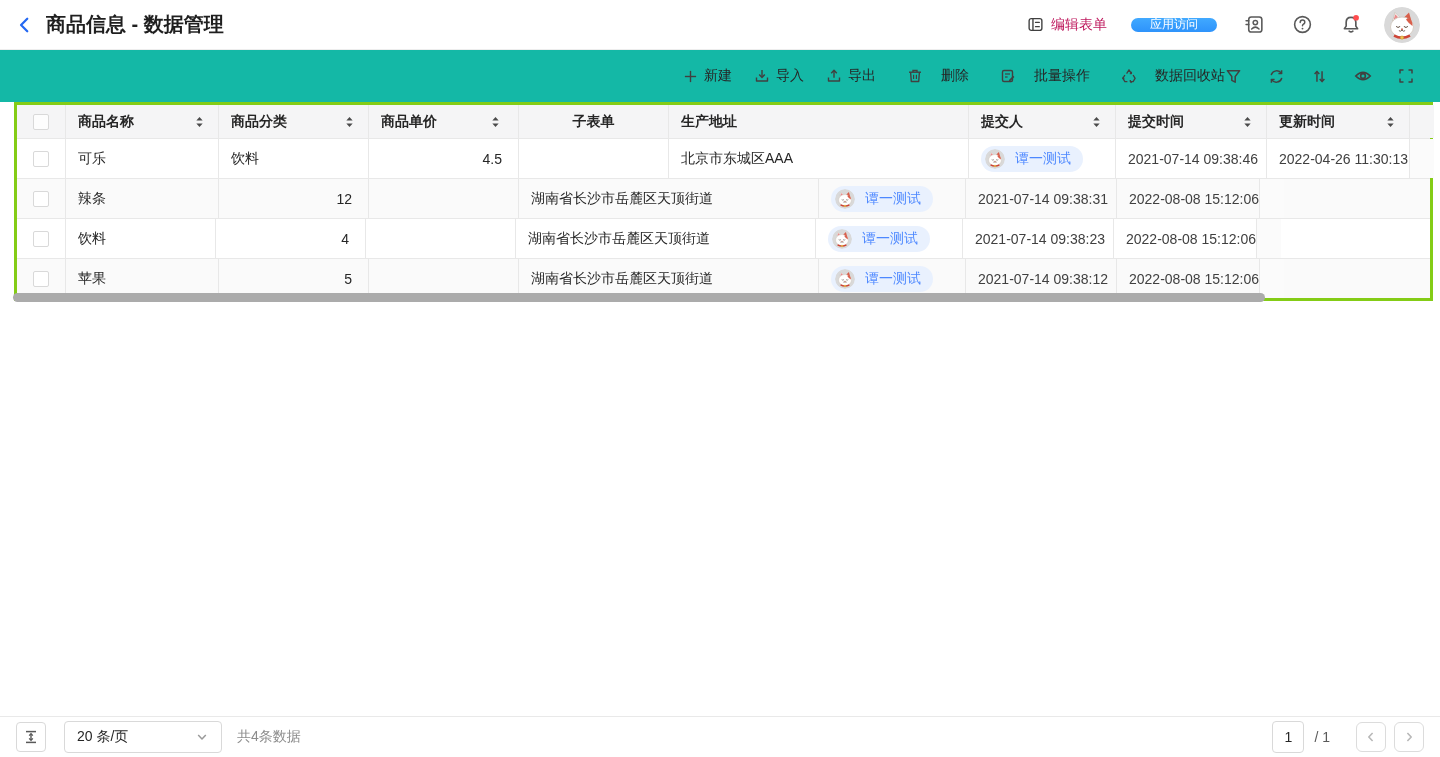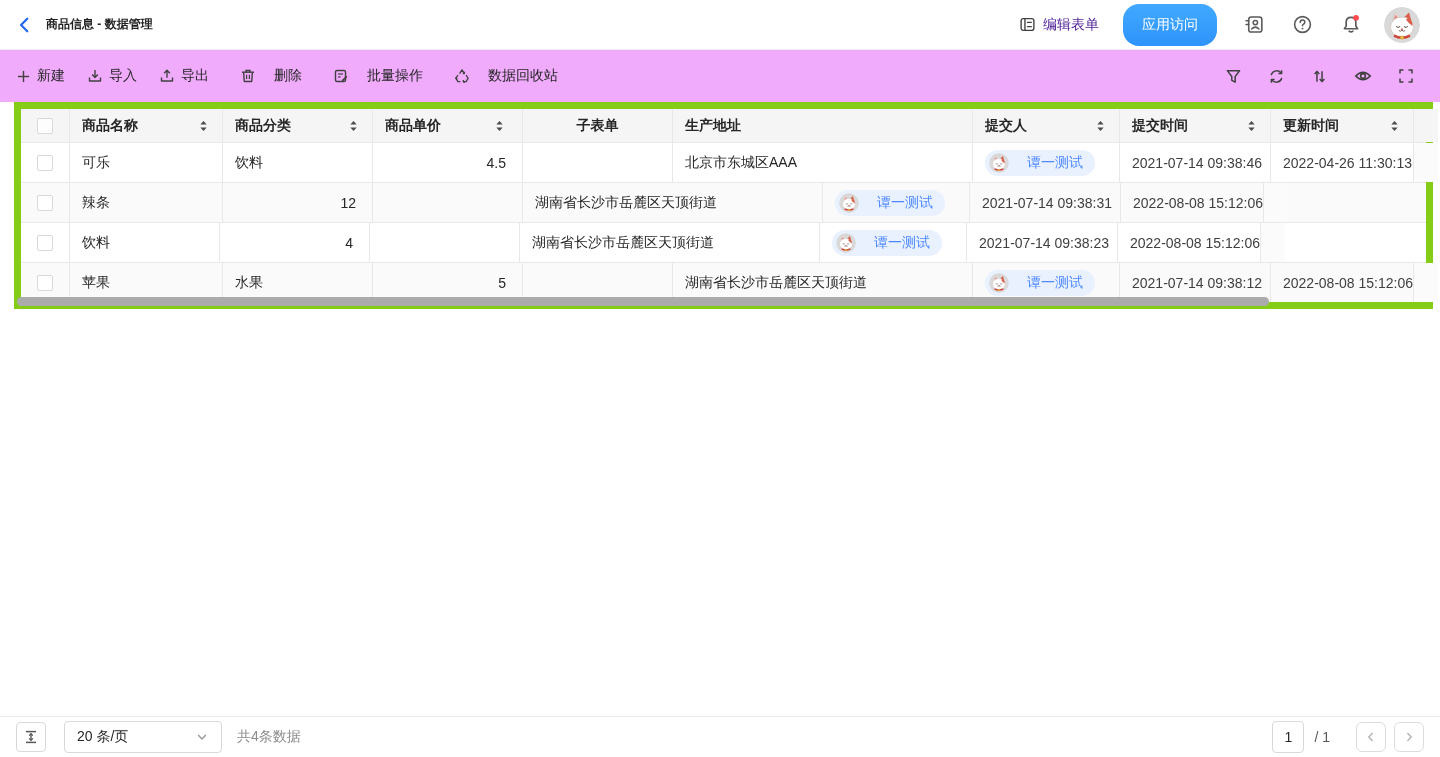--- a/index.html
+++ b/index.html
@@ -4,38 +4,38 @@
 <style>
   * { margin: 0; padding: 0; box-sizing: border-box; }
   html, body { width: 1440px; height: 757px; background: #fff; overflow: hidden; }
   body { font-family: "Liberation Sans", "DejaVu Sans", sans-serif; font-size: 14px; color: #262626; position: relative; }
   svg { display: block; }
 
   
   .topbar { height: 50px; display: flex; align-items: center; justify-content: space-between; padding: 0 20px 0 16px; border-bottom: 1px solid #ededed; background: #fff; }
   .topbar-left { display: flex; align-items: center; gap: 12px; }
   .back-btn { cursor: pointer; display: flex; align-items: center; }
-  .page-title { font-size: 12px; font-weight: 700; color: #1f1f1f; }
+  .page-title { font-size: 20px; font-weight: 700; color: #1f1f1f; }
   .topbar-right { display: flex; align-items: center; }
-  .edit-form-btn { display: flex; align-items: center; gap: 7px; color: #4c1d95; cursor: pointer; }
-  .app-access-btn { margin-left: 24px; height: 42px; padding: 0 19px; border-radius: 16px; background: linear-gradient(180deg, #41a9ff, #2e93fb); color: #fff; display: flex; align-items: center; font-size: 14px; cursor: pointer; border: none; }
+  .edit-form-btn { display: flex; align-items: center; gap: 7px; color: #be185d; cursor: pointer; }
+  .app-access-btn { margin-left: 24px; height: 14px; padding: 0 19px; border-radius: 16px; background: linear-gradient(180deg, #41a9ff, #2e93fb); color: #fff; display: flex; align-items: center; font-size: 12px; cursor: pointer; border: none; }
   .tb-icon { margin-left: 27px; cursor: pointer; display: flex; align-items: center; position: relative; }
   .avatar { margin-left: 22px; width: 36px; height: 36px; border-radius: 50%; overflow: hidden; cursor: pointer; }
 
   
-  .toolbar { height: 52px; display: flex; align-items: center; justify-content: space-between; padding: 0 16px 0 16px; background: #f0abfc; }
+  .toolbar { height: 52px; display: flex; align-items: center; justify-content: flex-end; padding: 0 16px 0 16px; background: #14b8a6; }
   .toolbar-left { display: flex; align-items: center; }
   .tool-btn { display: flex; align-items: center; gap: 6px; color: #262626; cursor: pointer; white-space: nowrap; }
   .tool-btn + .tool-btn { margin-left: 22px; }
   .tool-btn.group-gap { margin-left: 31px; gap: 18px; }
   .toolbar-right { display: flex; align-items: center; gap: 26px; padding-right: 10px; }
   .tool-icon-btn { cursor: pointer; display: flex; align-items: center; }
 
   
-  .table-wrap { position: relative; margin-left: 14px; width: 1419px; background: #4d7c0f; border: 7px solid #84cc16; }
+  .table-wrap { position: relative; margin-left: 14px; width: 1419px; background: #4d7c0f; border: 3px solid #84cc16; }
   .thead { display: flex; height: 33px; background: #f5f5f6; font-weight: 700; }
   .trow { display: flex; height: 40px; background: #fff; border-top: 1px solid #e8e8e8; }
   .trow:nth-child(even) { background: #fafafa; }
   .tc { flex: none; display: flex; align-items: center; padding: 0 12px; overflow: hidden; white-space: nowrap; border-right: 1px solid #e8e8e8; height: 100%; }
   .tc.last { border-right: none; }
   .c0 { width: 49px; justify-content: center; padding: 0; }
   .c1 { width: 153px; }
   .c2 { width: 150px; }
   .c3 { width: 150px; justify-content: flex-end; padding-right: 16px; }
   .c4 { width: 150px; justify-content: center; }
@@ -44,21 +44,21 @@
   .c7 { width: 151px; }
   .c8 { width: 143px; }
   .c9 { width: 24px; padding: 0; }
   .gutter-head { background: #f5f5f6; }
   .gutter-body { background: #fbfbfb; }
   .th-label { flex: 1; overflow: hidden; white-space: nowrap; }
   .th-sort { margin-left: 4px; cursor: pointer; display: flex; align-items: center; }
   .hc3 { justify-content: flex-start; padding: 0 16px 0 12px; }
   .checkbox { width: 16px; height: 16px; background: #fff; border: 1px solid #d9d9d9; border-radius: 2px; cursor: pointer; }
   .thead .checkbox { background: #fdfdfd; }
-  .submitter-pill { display: inline-flex; align-items: center; gap: 18px; height: 26px; padding: 0 12px 0 4px; background: #e9f1fe; border-radius: 14px; cursor: pointer; }
+  .submitter-pill { display: inline-flex; align-items: center; gap: 10px; height: 26px; padding: 0 12px 0 4px; background: #e9f1fe; border-radius: 14px; cursor: pointer; }
   .submitter-pill .mini-avatar { width: 20px; height: 20px; border-radius: 50%; overflow: hidden; }
   .submitter-name { color: #4d88ff; font-size: 14px; }
   .cell-dim { color: #404040; }
 
   .hscroll-thumb { position: absolute; left: -4px; bottom: -4px; width: 1252px; height: 9px; border-radius: 5px; background: #ababab; z-index: 3; cursor: pointer; }
 
   
   .footer { position: absolute; left: 0; bottom: 0; width: 100%; height: 41px; border-top: 1px solid #e9e9e9; background: #fff; display: flex; align-items: center; justify-content: space-between; padding: 0 16px; }
   .footer-left { display: flex; align-items: center; }
   .rowheight-btn { width: 30px; height: 30px; border: 1px solid #d9d9d9; border-radius: 4px; background: #fff; display: flex; align-items: center; justify-content: center; cursor: pointer; }
@@ -405,21 +405,20 @@
     <div class="tc c7 cell-dim">2021-07-14 09:38:23</div>
     <div class="tc c8 cell-dim">2022-08-08 15:12:06</div>
     <div class="tc c9 last gutter-body"></div>
   </div>
 
   <div class="trow">
     <div class="tc c0">
           <span class="checkbox"></span>
         </div>
     <div class="tc c1">苹果</div>
-    <div class="tc c2">水果</div>
     <div class="tc c3">5</div>
     <div class="tc c4"></div>
     <div class="tc c5">湖南省长沙市岳麓区天顶街道</div>
     <div class="tc c6">
       <span class="submitter-pill">
         <span class="mini-avatar">
               <svg width="20" height="20" viewBox="0 0 36 36">
                 <use href="#cat-avatar"></use>
               </svg>
             </span>

